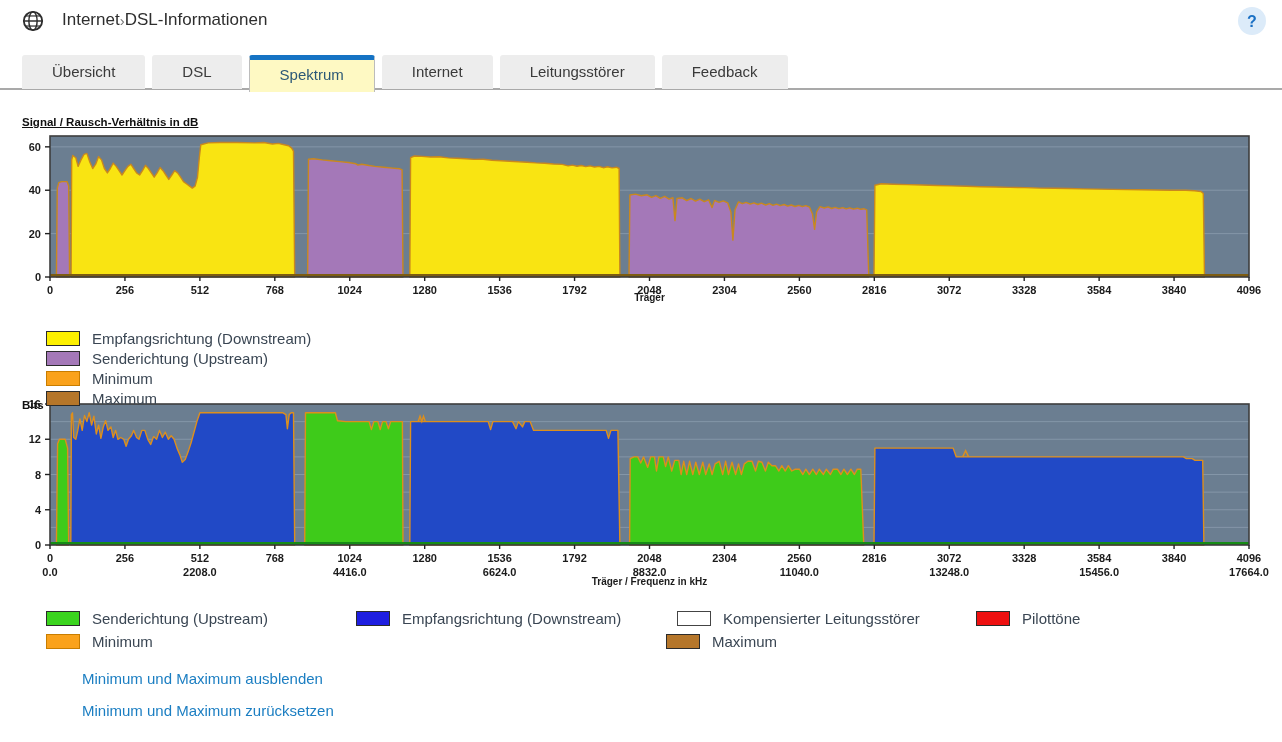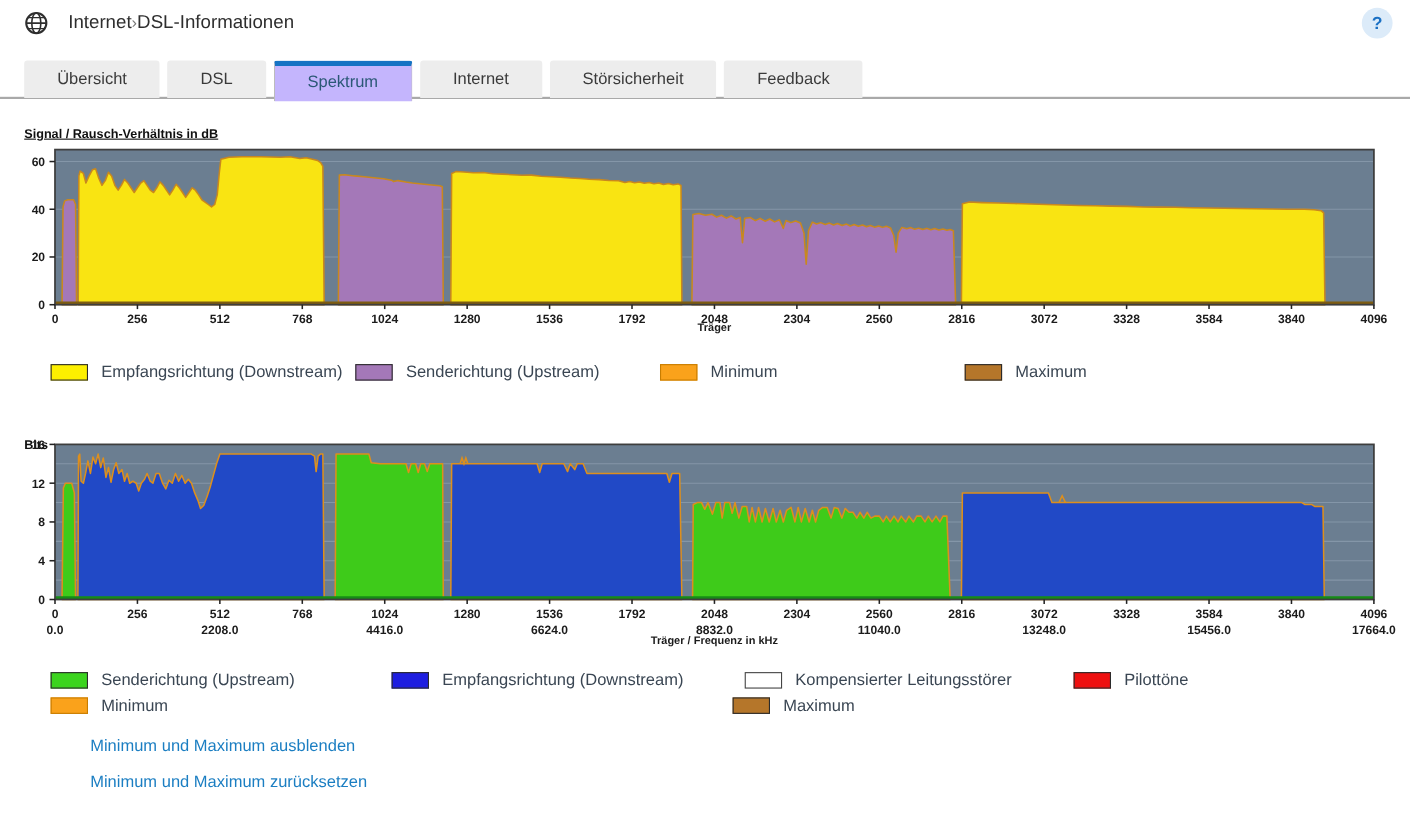--- a/index.html
+++ b/index.html
@@ -11,30 +11,30 @@
   .crumb{position:absolute;left:62px;top:10px;font-size:17px;color:#2e2e2e;display:flex;align-items:center;}
   .crumb .sep{color:#777;font-size:15px;}
   .help-btn{position:absolute;right:16px;top:7px;width:28px;height:28px;border-radius:50%;
         background:#dcebf9;border:none;color:#1a70c4;font-weight:bold;font-size:16px;
         font-family:"Liberation Sans",sans-serif;line-height:28px;text-align:center;cursor:pointer;}
   
   .tabline{position:absolute;left:0;top:88px;width:1282px;height:2px;background:#a9a9a9;z-index:1;}
   .tabs{position:absolute;left:22px;top:55px;display:flex;gap:7px;z-index:2;}
   .tab{height:34px;line-height:34px;padding:0 30px;background:#ededed;color:#3a3a3a;
        font-size:15px;border-radius:3px 3px 0 0;cursor:pointer;white-space:nowrap;}
-  .tab.active{background:#c4b5fd;height:37px;line-height:30px;border-top:5px solid #1573c4;
+  .tab.active{background:#fef9c3;height:37px;line-height:30px;border-top:5px solid #1573c4;
        border-left:1px solid #bcbcbc;border-right:1px solid #bcbcbc;color:#2b5876;box-sizing:border-box;}
   
   svg.canvas{position:absolute;left:0;top:0;width:1282px;height:742px;}
   .chart-title{position:absolute;left:22px;font-size:11.5px;font-weight:bold;color:#101010;}
   .t1{top:116px;text-decoration:underline;} .t2{top:399px;}
   svg .tick{font:700 11px "Liberation Sans",sans-serif;fill:#1b1b1b;}
   svg .axis-label{font:700 10px "Liberation Sans",sans-serif;fill:#1b1b1b;}
   
-  .legend{position:absolute;left:46px;width:1108px;}
+  .legend{position:absolute;left:46px;width:1108px;flex-direction:column;}
   .legend1{top:328px;display:flex;}
   .legend2{top:608px;display:grid;grid-template-columns:310px 310px 310px 310px;grid-auto-rows:22px;row-gap:1px;}
   .legend1 .legend-item{width:310px;}
   .legend-item{display:flex;align-items:center;height:20px;}
   .swatch{width:32px;height:13px;border:1.5px solid #2b2b2b;margin-right:12px;flex:none;}
   .legend-label{font-size:15px;color:#3a4653;white-space:nowrap;}
   
   .links{position:absolute;left:46px;top:670px;display:flex;flex-direction:column;gap:15px;margin-left:36px;}
   .links a{font-size:15px;color:#1b7ec2;text-decoration:none;cursor:pointer;}
 </style>
@@ -58,21 +58,21 @@
     </div>
     <button class="help-btn">?</button>
   </div>
 
   <div class="tabline"></div>
   <div class="tabs" id="tabs">
       <div class="tab">Übersicht</div>
       <div class="tab">DSL</div>
       <div class="tab active">Spektrum</div>
       <div class="tab">Internet</div>
-      <div class="tab">Störsicherheit</div>
+      <div class="tab">Leitungsstörer</div>
       <div class="tab">Feedback</div>
     </div>
 
   <div class="chart-title t1">Signal / Rausch-Verhältnis in dB</div>
   <div class="chart-title t2">Bits</div>
 
   <svg class="canvas" id="charts-canvas">
       <g>
         <rect x="50" y="136" width="1199" height="141" fill="#6b7e91"></rect>
         <line x1="50" y1="233.6153846153846" x2="1249" y2="233.6153846153846" stroke="#8496a8" stroke-width="1"></line>

